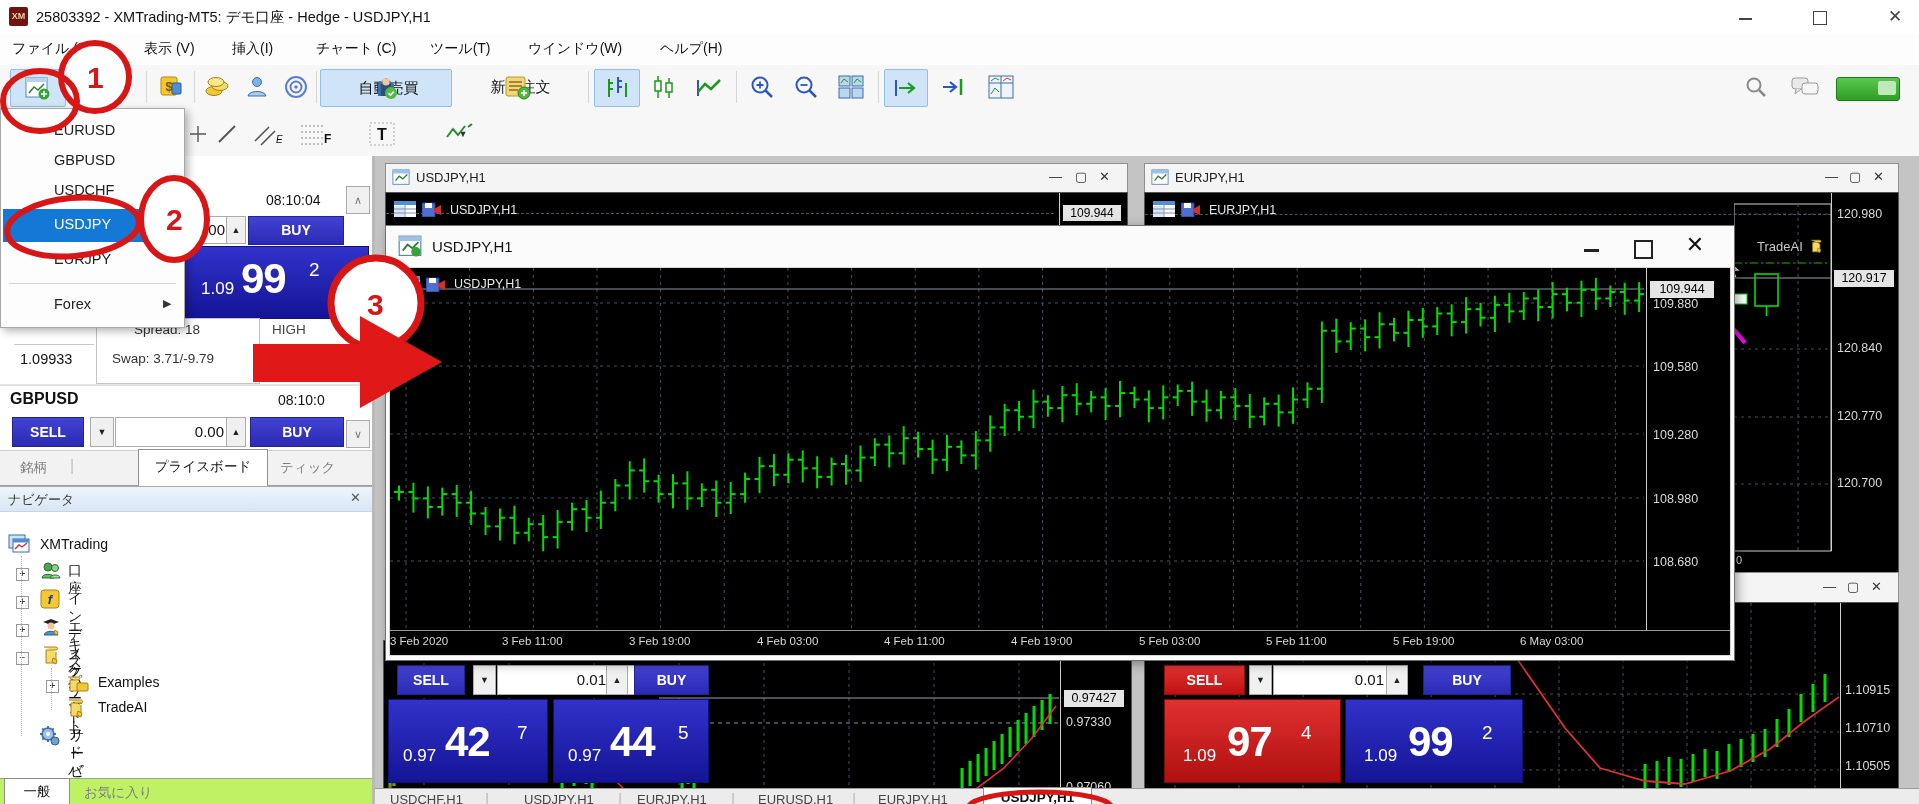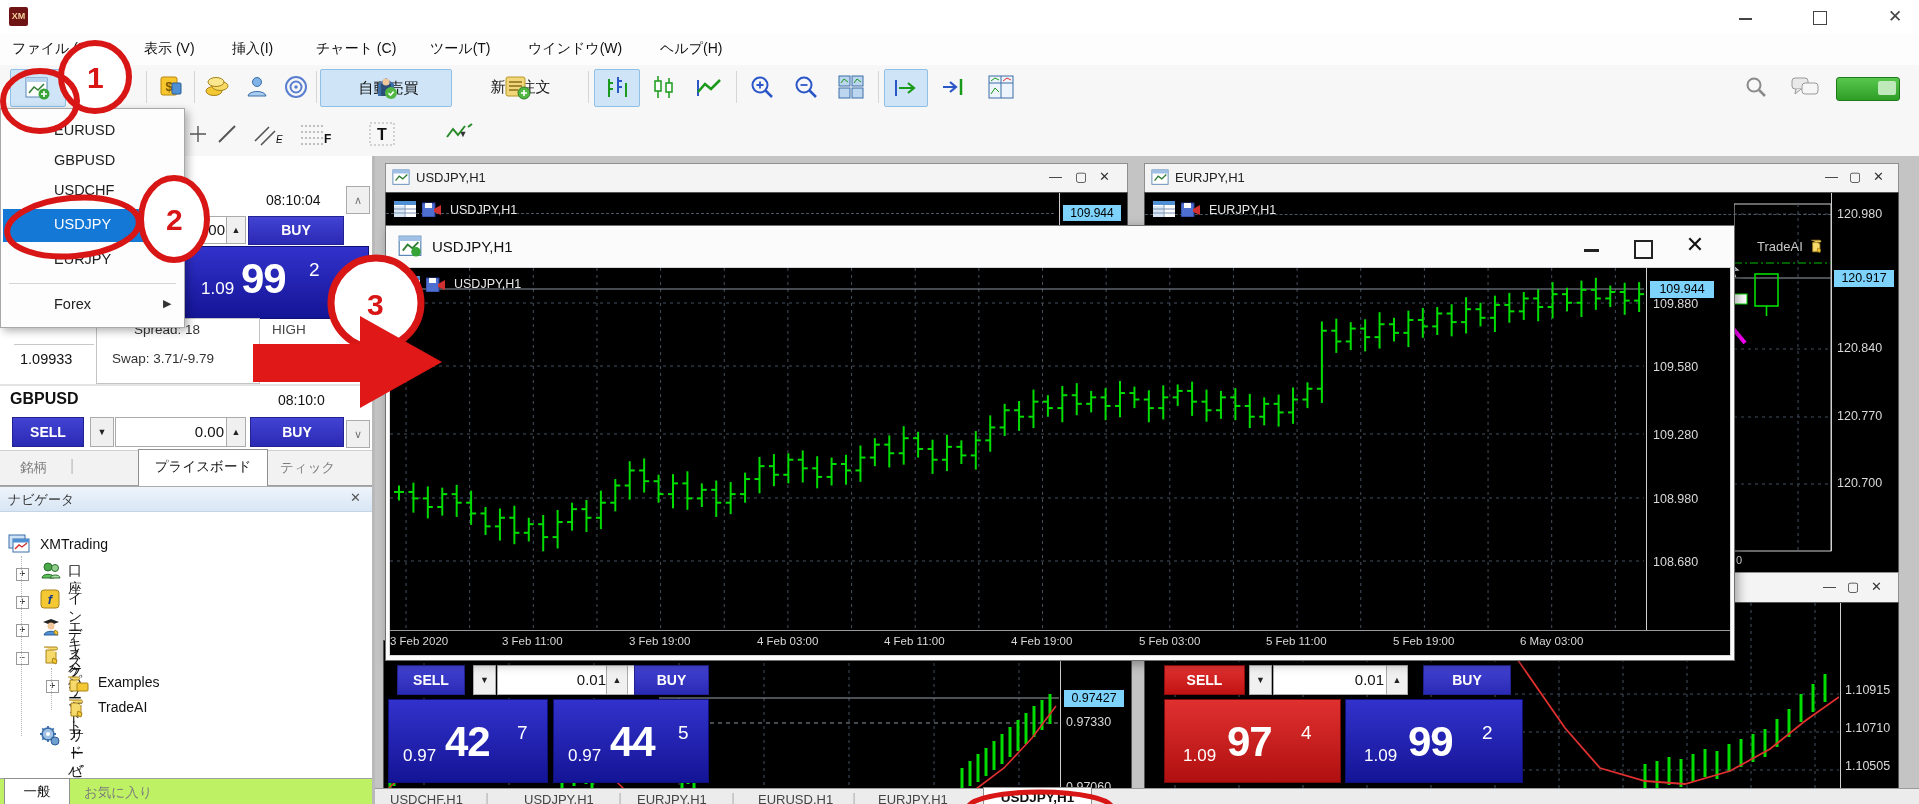--- a/index.html
+++ b/index.html
@@ -17,35 +17,36 @@
   .mdi{left:375px;top:156px;width:1544px;height:648px;background:#c4c4c4;}
   .panel{left:0;top:156px;width:372px;height:648px;background:#fff;border-right:3px solid #b9b9b9;}
   .wtitle{background:#f4f4f4;border:1px solid #8f8f8f;border-bottom:1px solid #aaa;}
   .blk{background:#000;}
   .blue-btn{background:linear-gradient(#4343d4,#2a2ab4);color:#fff;font-weight:bold;text-align:center;border:1px solid #222290;}
   .red-btn{background:linear-gradient(#e23232,#c01212);color:#fff;font-weight:bold;text-align:center;border:1px solid #8f0d0d;}
   .big-blue{background:linear-gradient(#3232cc,#141496);border:1px solid #10107a;color:#fff;}
   .big-red{background:linear-gradient(#e03030,#b01010);border:1px solid #7d0b0b;color:#fff;}
   .spin{background:#f0f0f0;border:1px solid #ababab;color:#222;text-align:center;font-size:9px;line-height:26px;}
   .field{background:#fff;border:1px solid #ababab;color:#111;text-align:right;font-size:15px;}
-  .tag{background:#7dd3fc;color:#000;font-size:12px;line-height:16px;text-align:center;}
+  .tag{background:#e5e5e5;color:#000;font-size:12px;line-height:16px;text-align:center;}
   .axis-lab{color:#d9d9d9;font-size:12.5px;}
   .price-big .s{font-size:17px;} .price-big .b{font-size:42px;font-weight:bold;letter-spacing:-1px;} .price-big .sup{font-size:19px;vertical-align:22px;}
   .tab-grey{color:#7d7d7d;font-size:13.5px;}
   .tree-lab{font-size:14px;color:#111;}
   .plus{position:absolute;width:11px;height:11px;border:1px solid #9a9a9a;background:#fff;font-size:10px;line-height:9px;text-align:center;color:#333;}
   .ctl{font-size:13px;color:#333;text-align:center;}
   svg{position:absolute;}
   .ann-num{fill:#d81616;font-weight:bold;font-size:30px;font-family:"Liberation Sans",sans-serif;}
 </style>
 </head>
 <body>
 
 <div class="abs titlebar">
   <div class="abs" style="left:9px;top:7px;width:19px;height:19px;background:#6e1414;border-radius:2px;color:#f2cf9b;font-size:9px;font-weight:bold;text-align:center;line-height:19px;">XM</div>
+  <div class="abs" style="left:36px;top:8px;font-size:14.5px;color:#111;">25803392 - XMTrading-MT5: デモ口座 - Hedge - USDJPY,H1</div>
   <div class="abs ctl" style="left:1725px;top:4px;width:40px;height:26px;">
       <div style="margin:14px auto 0;width:13px;height:2px;background:#444;"></div>
     </div>
   <div class="abs ctl" style="left:1800px;top:4px;width:40px;height:26px;">
       <div style="margin:7px auto 0;width:12px;height:12px;border:1.5px solid #444;"></div>
     </div>
   <div class="abs ctl" style="left:1875px;top:4px;width:40px;height:26px;font-size:17px;color:#444;line-height:26px;">✕</div>
 </div>
 
 <div class="abs menubar">

